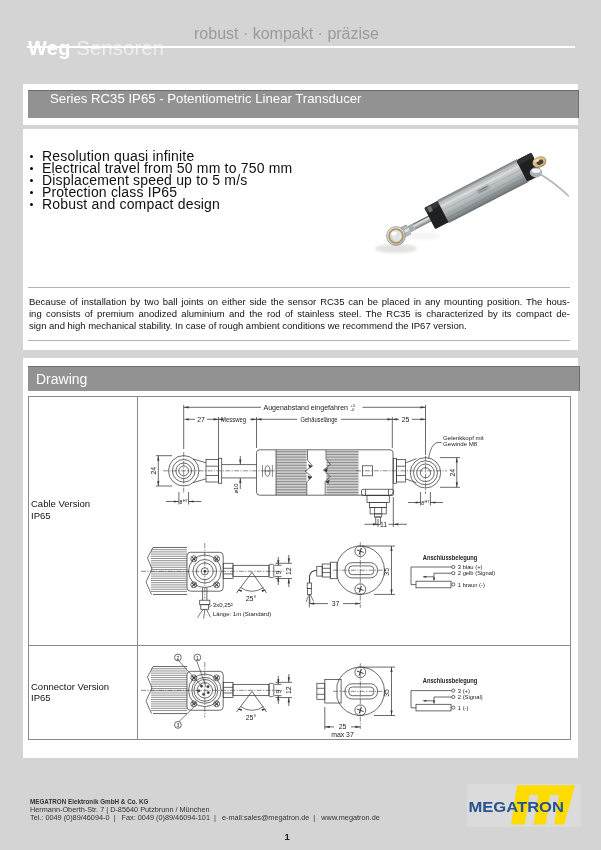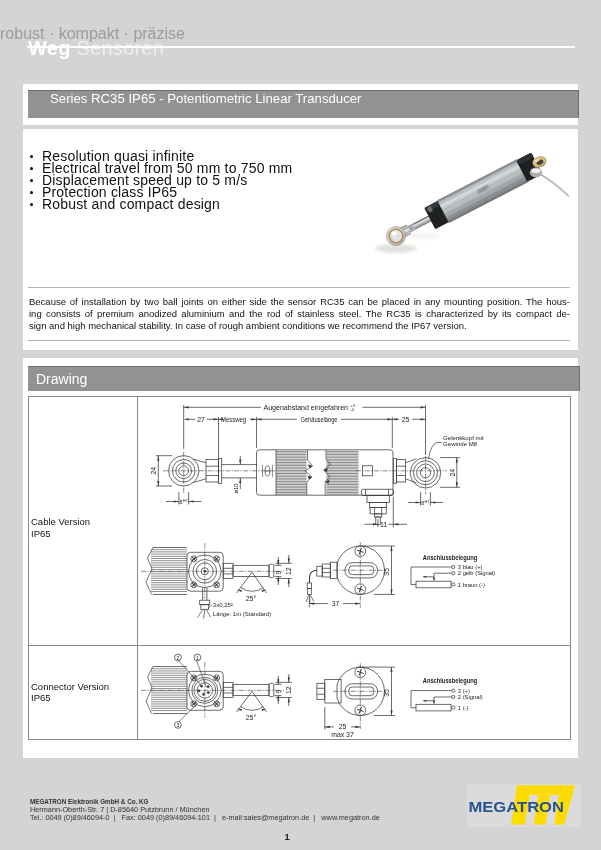--- a/index.html
+++ b/index.html
@@ -8,21 +8,21 @@
 .wbox{position:absolute;background:#fff}
 .bar{position:absolute;background:#929292;color:#fff;font-size:14px}
 .jline{text-align:justify;text-align-last:justify}
 .bl{padding-left:11px;position:relative}
 .dot{position:absolute;left:-0.8px;top:5px;width:3px;height:3px;border-radius:50%;background:#0a0a0a}
 </style>
 </head>
 <body>
 
 <div class="abs" style="left:28px;top:37px;font-size:20px;color:#fff;font-weight:bold;letter-spacing:0.25px">Weg <span style="font-weight:normal;color:#eeeeee">Sensoren</span></div>
-<div class="abs" style="left:0;top:24.5px;width:573px;font-size:16px;color:#9b9b9b;text-align:left">robust · kompakt · präzise</div>
+<div class="abs" style="left:0;top:24.5px;width:573px;font-size:16px;color:#9b9b9b;text-align:center">robust · kompakt · präzise</div>
 <div class="abs" style="left:27px;top:45.5px;width:548px;height:2px;background:#fff"></div>
 
 <div class="wbox" style="left:23px;top:84px;width:555px;height:41px"></div>
 <div class="bar" style="left:28px;top:90px;width:551px;height:28px;border-top:1px solid #6e6e6e;border-right:1px solid #6e6e6e;line-height:16.4px;padding-left:22px;font-size:13.2px;box-sizing:border-box">Series RC35 IP65 - Potentiometric Linear Transducer</div>
 
 <div class="wbox" style="left:23px;top:129px;width:555px;height:221px"></div>
 <div class="abs" style="left:31px;top:150px;font-size:14px;letter-spacing:0.18px;color:#111;line-height:12px">
 <div class="bl"><span class="dot"></span>Resolution quasi infinite</div>
 <div class="bl"><span class="dot"></span>Electrical travel from 50 mm to 750 mm</div>
 <div class="bl"><span class="dot"></span>Displacement speed up to 5 m/s</div>
@@ -119,21 +119,21 @@
 <div class="jline">ing consists of premium anodized aluminium and the rod of stainless steel. The RC35 is characterized by its compact de-</div>
 <div>sign and high mechanical stability. In case of rough ambient conditions we recommend the IP67 version.</div>
 </div>
 
 <div class="wbox" style="left:23px;top:358px;width:555px;height:400px"></div>
 <div class="bar" style="left:28px;top:366px;width:543px;height:24px;border-top:1px solid #6e6e6e;border-right:1px solid #6e6e6e;line-height:24px;padding-left:8px">Drawing</div>
 
 <div class="abs" style="left:28px;top:396px;width:543px;height:344px;border:1px solid #8a8a8a;box-sizing:border-box"></div>
 <div class="abs" style="left:137px;top:396px;width:1px;height:344px;background:#8a8a8a"></div>
 <div class="abs" style="left:28px;top:645px;width:543px;height:1px;background:#8a8a8a"></div>
-<div class="abs" style="left:31px;top:516px;font-size:9.5px;color:#111;line-height:11.5px">Cable Version<br>IP65</div>
+<div class="abs" style="left:31px;top:498px;font-size:9.5px;color:#111;line-height:11.5px">Cable Version<br>IP65</div>
 <div class="abs" style="left:31px;top:680.8px;font-size:9.5px;color:#111;line-height:11.5px">Connector Version<br>IP65</div>
 
 <svg id="tech" class="abs" style="left:28px;top:396px" width="543" height="344" viewBox="28 396 543 344" fill="none" font-family="Liberation Sans">
 <line x1="183.7" y1="449" x2="183.7" y2="405" stroke="#3a3a3a" stroke-width="0.75"></line>
 <line x1="425.5" y1="455" x2="425.5" y2="405" stroke="#3a3a3a" stroke-width="0.75"></line>
 <line x1="218.5" y1="459" x2="218.5" y2="417" stroke="#3a3a3a" stroke-width="0.75"></line>
 <line x1="256.5" y1="448" x2="256.5" y2="417" stroke="#3a3a3a" stroke-width="0.75"></line>
 <line x1="392.3" y1="448" x2="392.3" y2="417" stroke="#3a3a3a" stroke-width="0.75"></line>
 <line x1="183.7" y1="407.3" x2="261" y2="407.3" stroke="#3a3a3a" stroke-width="0.75"></line>
 <line x1="362.5" y1="407.3" x2="425.5" y2="407.3" stroke="#3a3a3a" stroke-width="0.75"></line>

